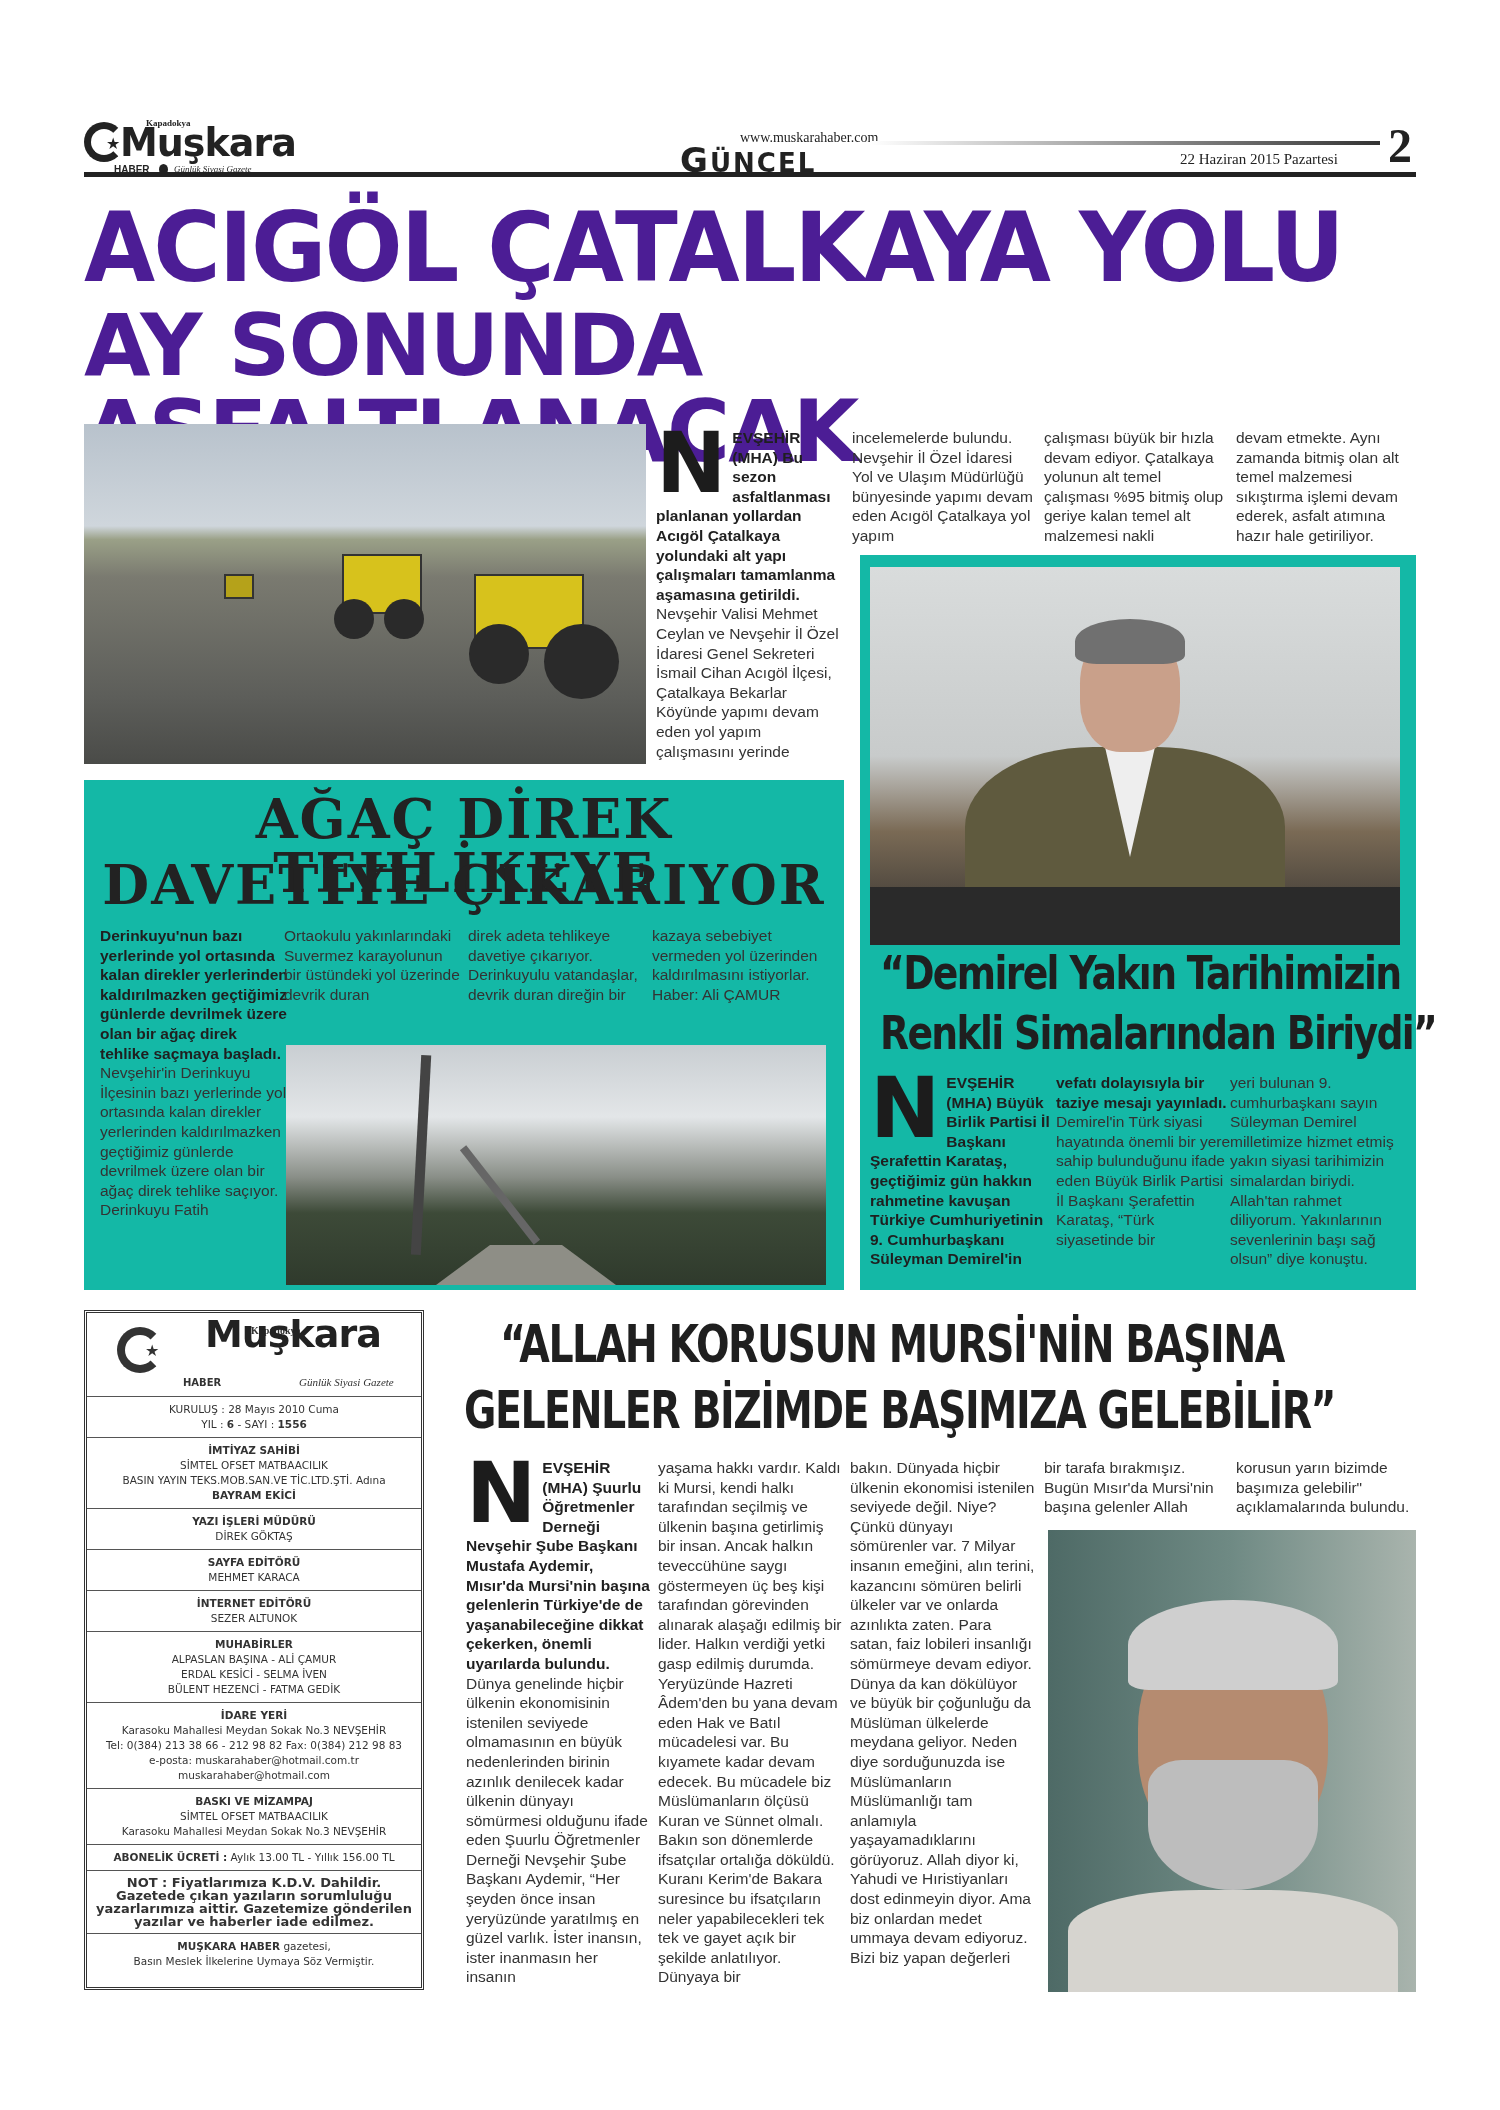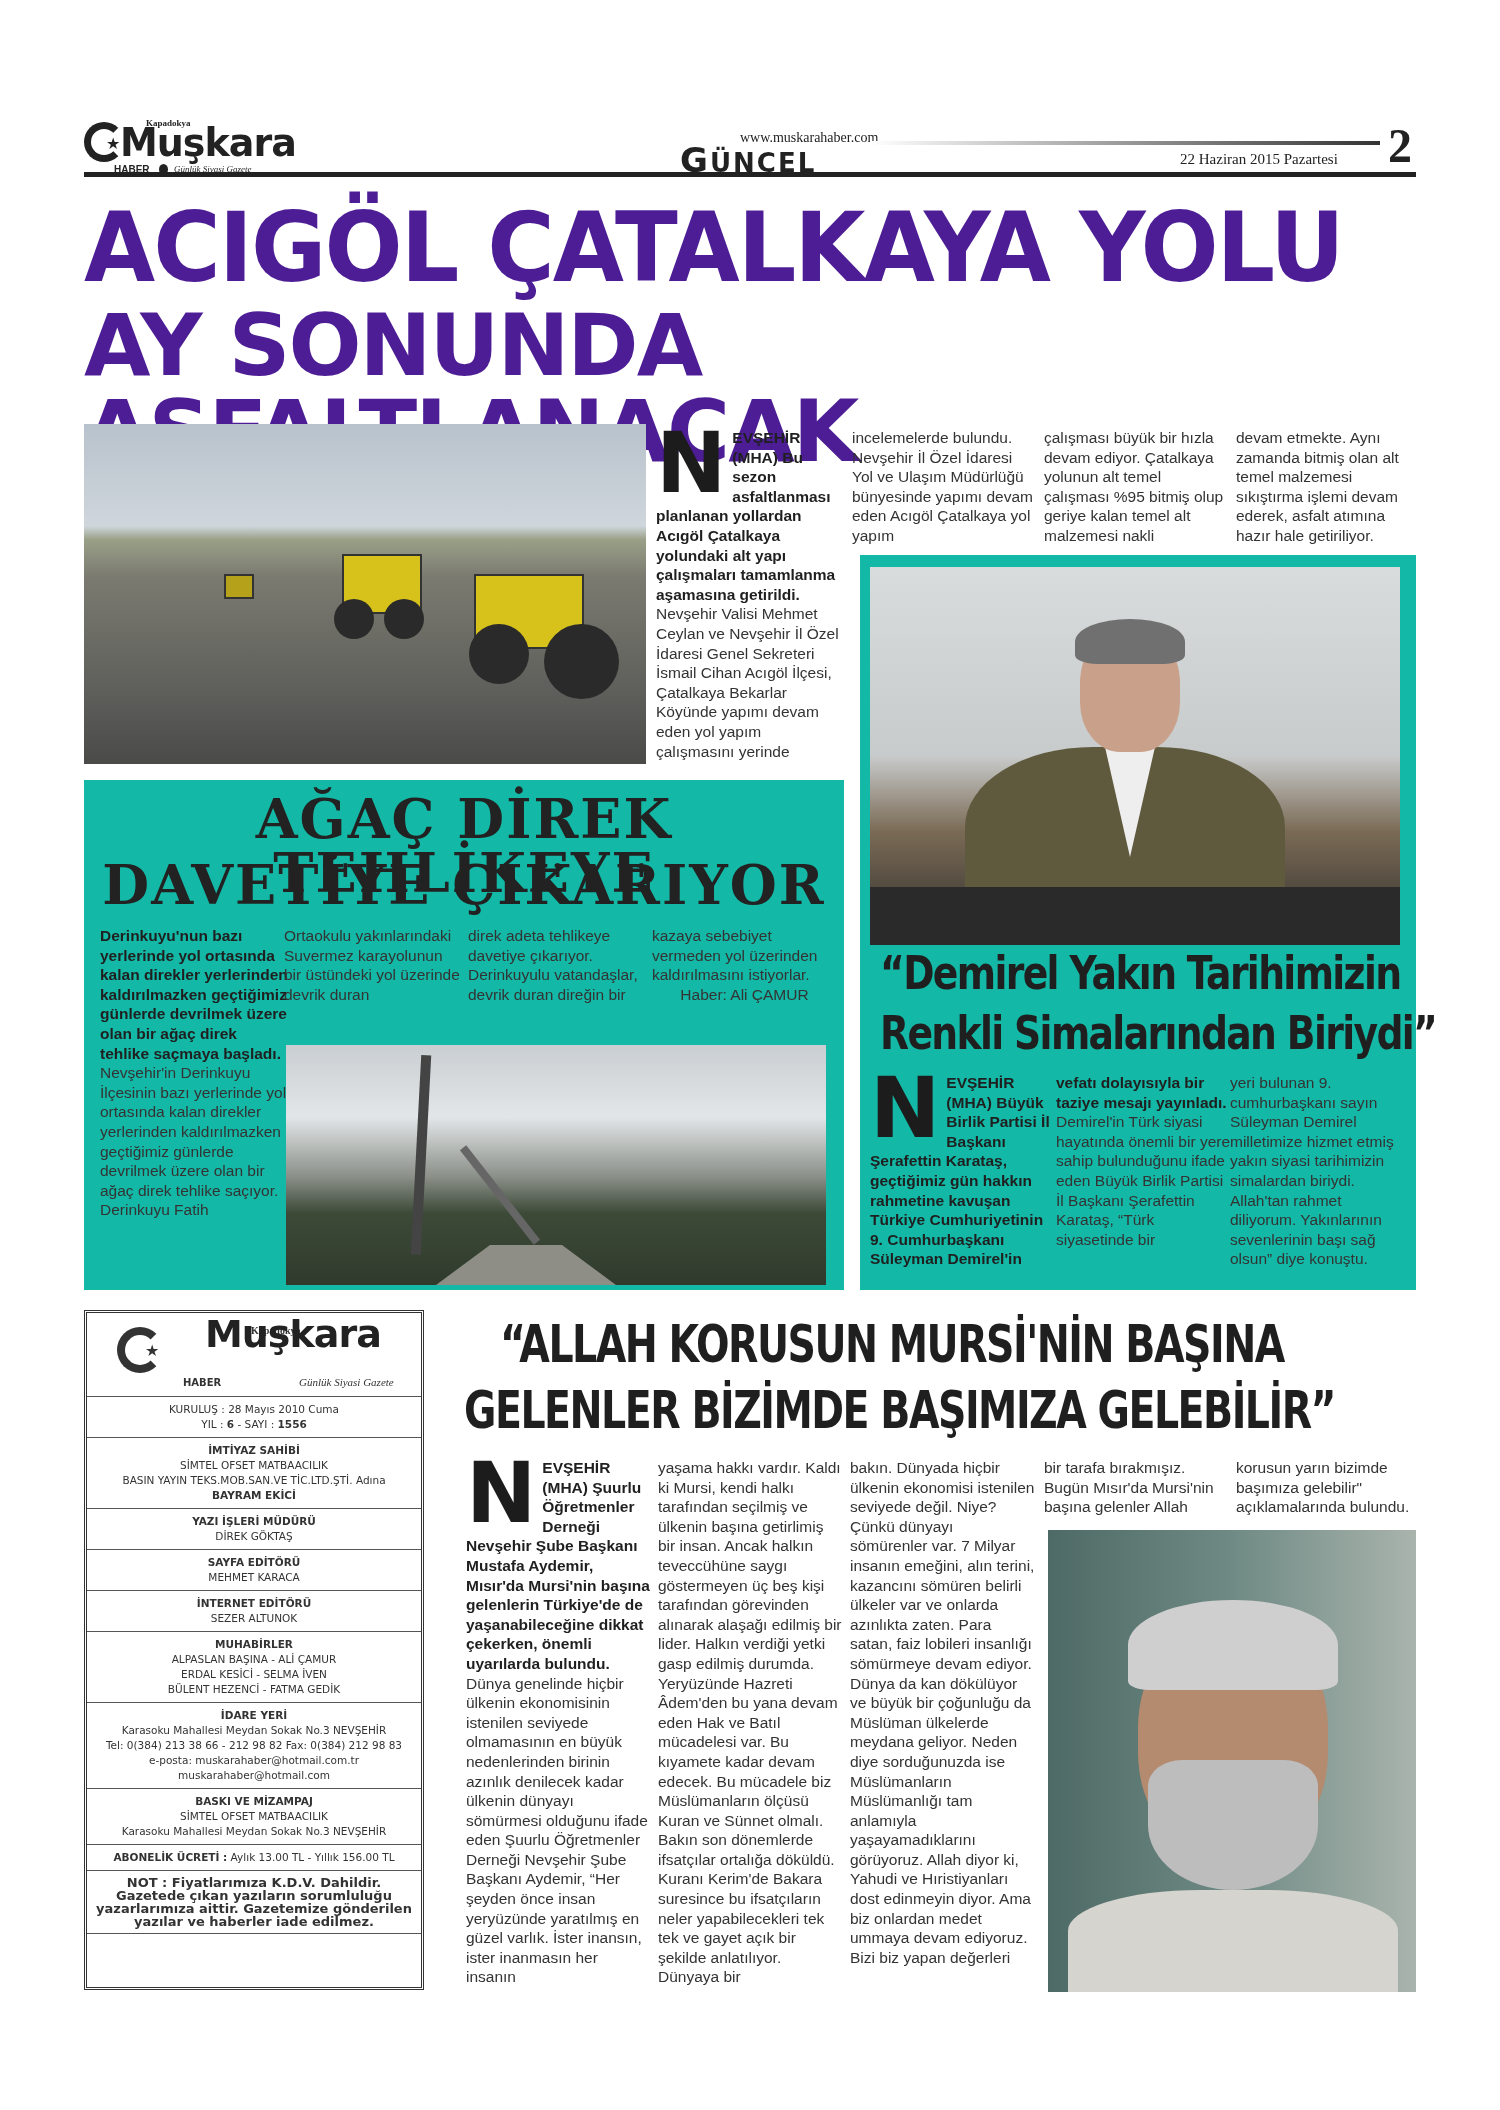--- a/index.html
+++ b/index.html
@@ -141,21 +141,21 @@
   <div class="stencil-head" style="top:12px;font-size:54px;">AĞAÇ DİREK TEHLİKEYE</div>
   <div class="stencil-head" style="top:78px;font-size:54px;">DAVETİYE ÇIKARIYOR</div>
   <div class="col" style="left:16px;top:146px;width:190px;">
     <span class="b">Derinkuyu'nun bazı yerlerinde yol ortasında kalan direkler yerlerinden kaldırılmazken geçtiğimiz günlerde devrilmek üzere olan bir ağaç direk tehlike saçmaya başladı.</span>
     <span>Nevşehir'in Derinkuyu İlçesinin bazı yerlerinde yol ortasında kalan direkler yerlerinden kaldırılmazken geçtiğimiz günlerde devrilmek üzere olan bir ağaç direk tehlike saçıyor. Derinkuyu Fatih</span>
   </div>
   <div class="col" style="left:200px;top:146px;width:180px;">Ortaokulu yakınlarındaki Suvermez karayolunun bir üstündeki yol üzerinde devrik duran</div>
   <div class="col" style="left:384px;top:146px;width:180px;">direk adeta tehlikeye davetiye çıkarıyor. Derinkuyulu vatandaşlar, devrik duran direğin bir</div>
   <div class="col" style="left:568px;top:146px;width:185px;">
     <span>kazaya sebebiyet vermeden yol üzerinden kaldırılmasını istiyorlar.</span>
-    <span style="display:block;text-align:center;">Haber: Ali ÇAMUR</span>
+    <span style="display:block;">Haber: Ali ÇAMUR</span>
   </div>
 </div>
 
 <div class="abs photo photo-pole">
   <div class="pole1"></div>
   <div class="pole2"></div>
   <div class="road"></div>
 </div>
 
 <div class="abs imprint">
@@ -207,20 +207,24 @@
     <div>SİMTEL OFSET MATBAACILIK</div>
     <div>Karasoku Mahallesi Meydan Sokak No.3 NEVŞEHİR</div>
   </div>
   <div class="imp-sec">
     <b>ABONELİK ÜCRETİ :</b><span> Aylık 13.00 TL - Yıllık 156.00 TL</span>
   </div>
   <div class="imp-sec small">
     <div>NOT : Fiyatlarımıza K.D.V. Dahildir. Gazetede çıkan yazıların sorumluluğu</div>
     <div>yazarlarımıza aittir. Gazetemize gönderilen yazılar ve haberler iade edilmez.</div>
   </div>
+  <div class="imp-sec" style="border-bottom:none;">
+    <div><b>MUŞKARA HABER</b><span> gazetesi,</span></div>
+    <div>Basın Meslek İlkelerine Uymaya Söz Vermiştir.</div>
+  </div>
 </div>
 
 <div class="condensed-head" style="left:500px;top:1318px;font-size:52px;transform:scaleX(0.76);">“ALLAH KORUSUN MURSİ'NİN BAŞINA</div>
 <div class="condensed-head" style="left:464px;top:1384px;font-size:52px;transform:scaleX(0.76);">GELENLER BİZİMDE BAŞIMIZA GELEBİLİR”</div>
 
 <div class="col" style="left:466px;top:1458px;width:186px;">
   <span class="dropcap">N</span><span class="b">EVŞEHİR (MHA) Şuurlu Öğretmenler Derneği Nevşehir Şube Başkanı Mustafa Aydemir, Mısır'da Mursi'nin başına gelenlerin Türkiye'de de yaşanabileceğine dikkat çekerken, önemli uyarılarda bulundu.</span>
   <span>Dünya genelinde hiçbir ülkenin ekonomisinin istenilen seviyede olmamasının en büyük nedenlerinden birinin azınlık denilecek kadar ülkenin dünyayı sömürmesi olduğunu ifade eden Şuurlu Öğretmenler Derneği Nevşehir Şube Başkanı Aydemir, “Her şeyden önce insan yeryüzünde yaratılmış en güzel varlık. İster inansın, ister inanmasın her insanın</span>
 </div>
 <div class="col" style="left:658px;top:1458px;width:185px;">yaşama hakkı vardır. Kaldı ki Mursi, kendi halkı tarafından seçilmiş ve ülkenin başına getirlimiş bir insan. Ancak halkın teveccühüne saygı göstermeyen üç beş kişi tarafından görevinden alınarak alaşağı edilmiş bir lider. Halkın verdiği yetki gasp edilmiş durumda. Yeryüzünde Hazreti Âdem'den bu yana devam eden Hak ve Batıl mücadelesi var. Bu kıyamete kadar devam edecek. Bu mücadele biz Müslümanların ölçüsü Kuran ve Sünnet olmalı. Bakın son dönemlerde ifsatçılar ortalığa döküldü. Kuranı Kerim'de Bakara suresince bu ifsatçıların neler yapabilecekleri tek tek ve gayet açık bir şekilde anlatılıyor. Dünyaya bir</div>

